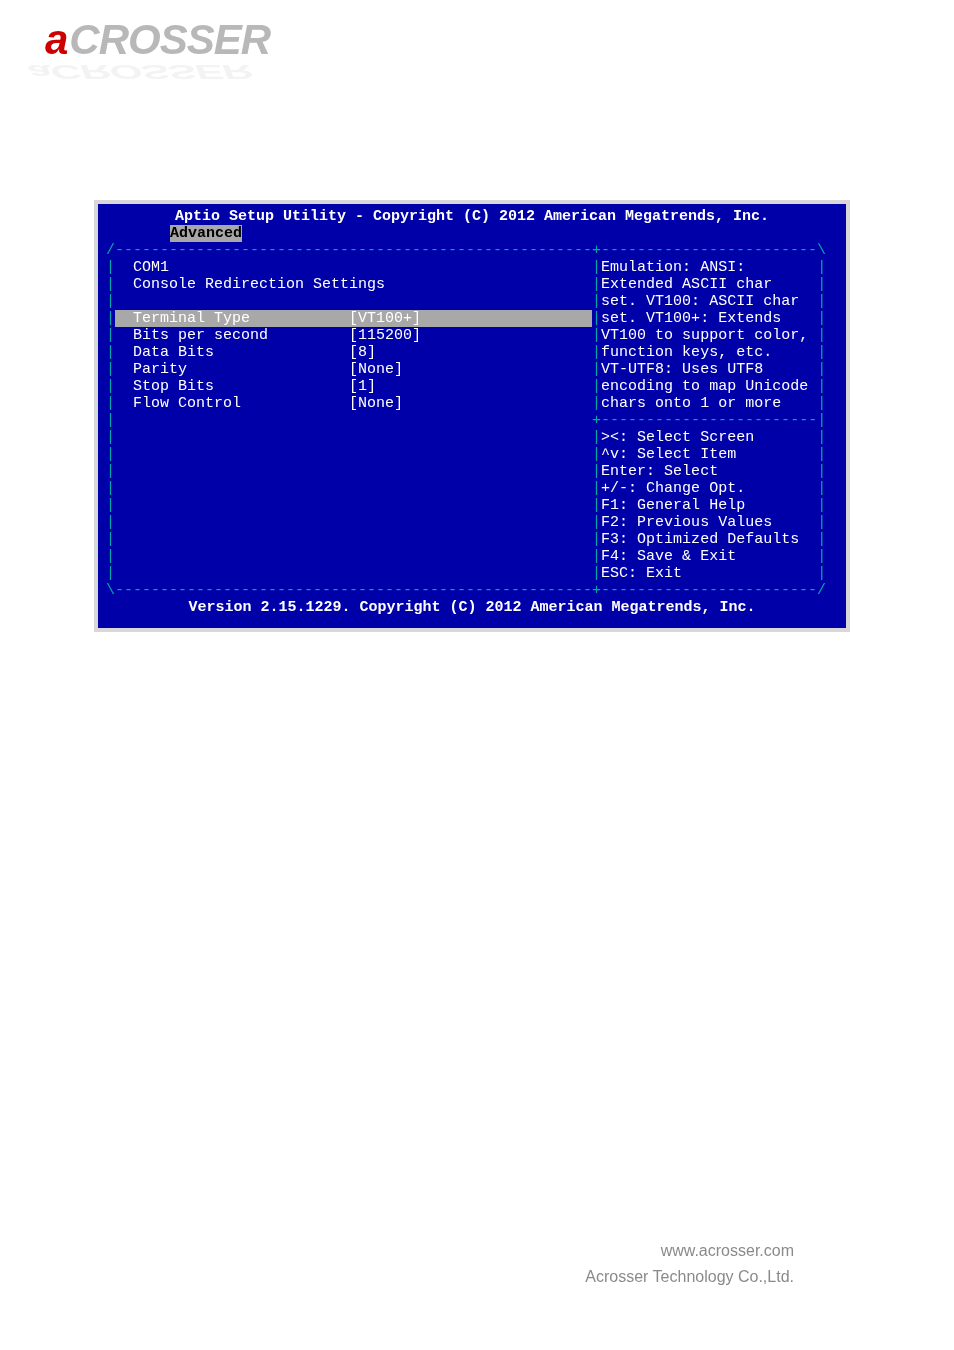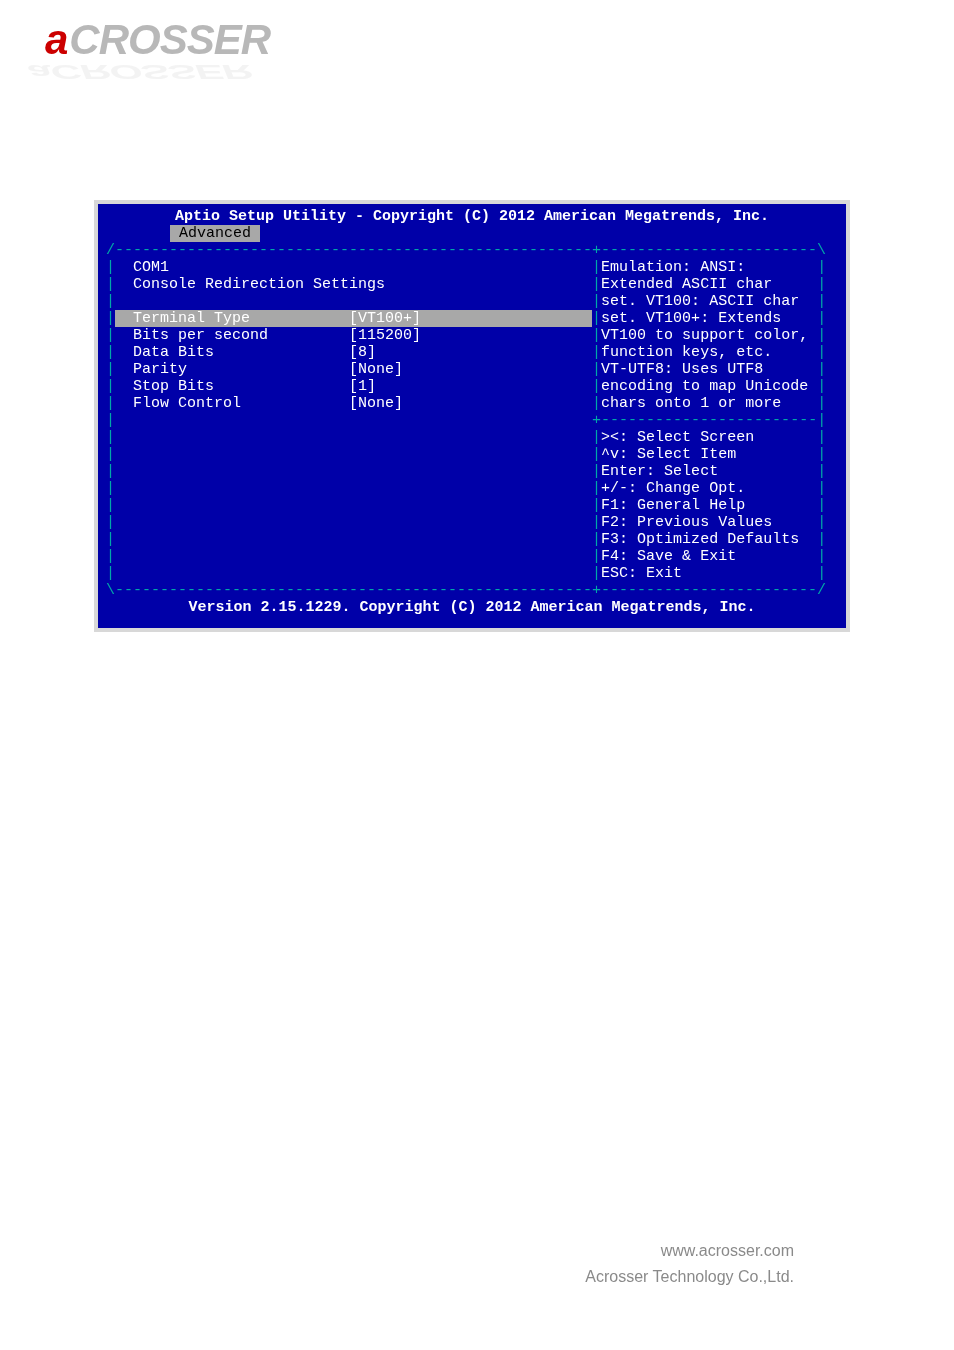--- a/index.html
+++ b/index.html
@@ -65,23 +65,23 @@
   }
   .bios-tab-row {
     background: #0000a8;
     padding-left: 72px;
     font-family: "Courier New", monospace;
     font-size: 15px;
   }
   .bios-tab {
     background: #a8a8a8;
     color: #000000;
-    padding: 0 9px;
+    padding: 0 0;
     display: inline-block;
-    font-weight: normal;
+    font-weight: bold;
   }
   .bios-body {
     background: #0000a8;
     color: #ffffff;
     font-family: "Courier New", monospace;
     font-size: 15px;
     line-height: 17px;
     padding: 0 8px;
     white-space: pre;
   }

